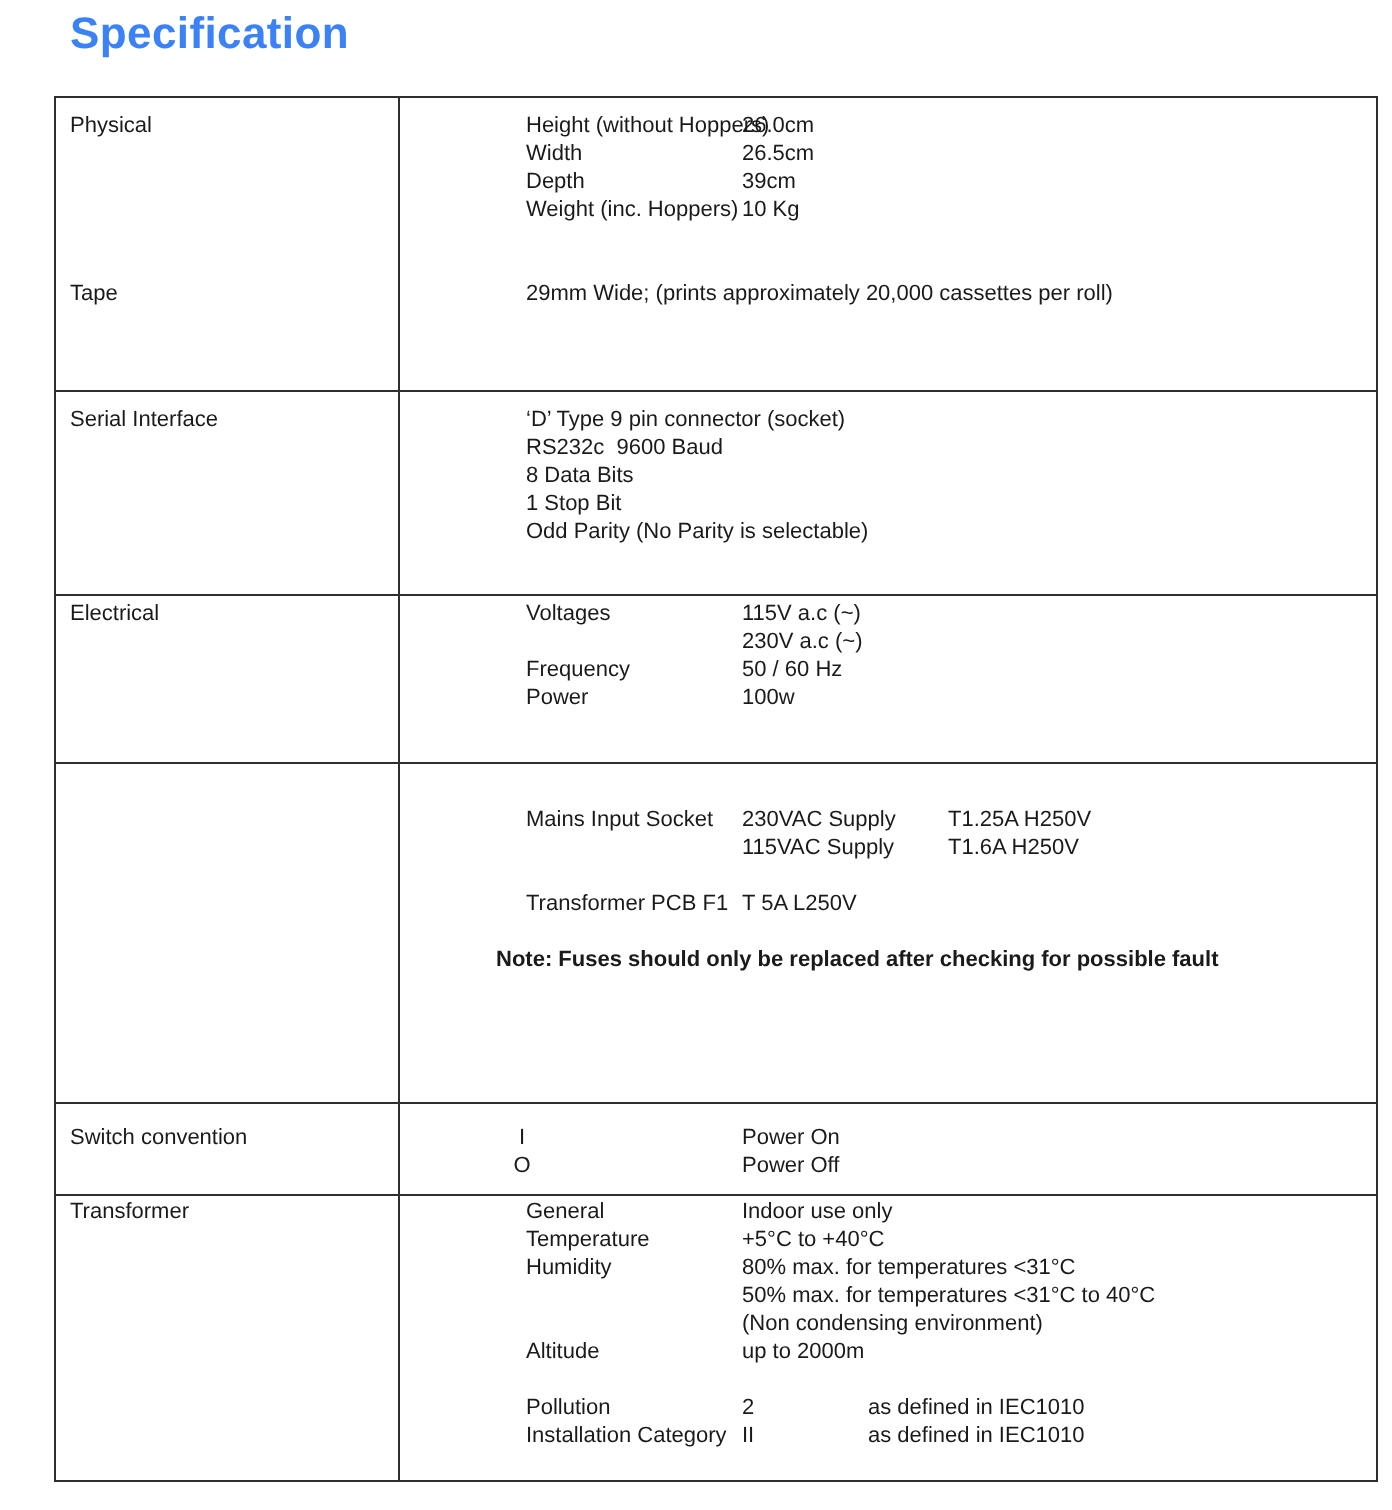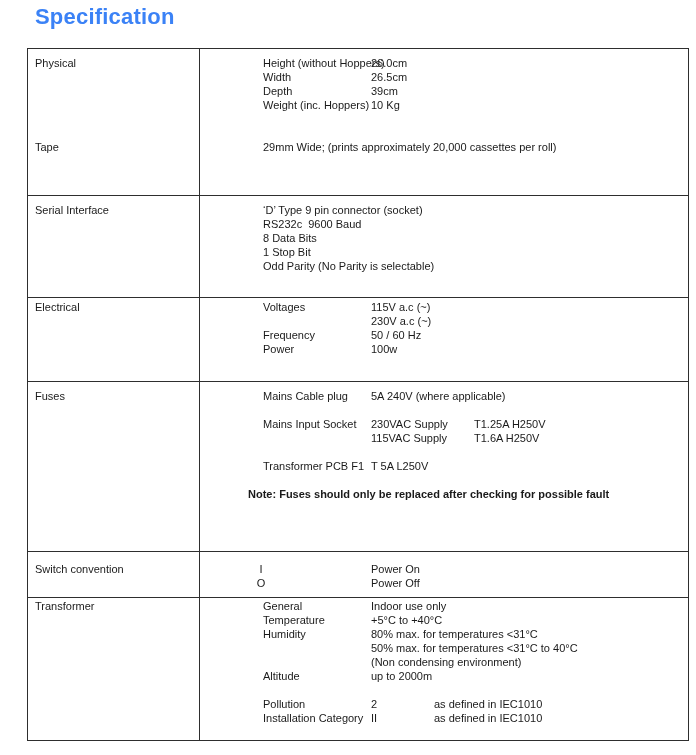--- a/index.html
+++ b/index.html
@@ -138,25 +138,20 @@
       <div class="row">
         <span class="cell col-sub">Frequency</span>
         <span class="cell col-val">50 / 60 Hz</span>
       </div>
       <div class="row">
         <span class="cell col-sub">Power</span>
         <span class="cell col-val">100w</span>
       </div>
     </div>
     <div class="section section-3">
-      <div class="row">
-        <span class="cell col-label">Fuses</span>
-        <span class="cell col-sub">Mains Cable plug</span>
-        <span class="cell col-val">5A 240V (where applicable)</span>
-      </div>
       <div class="row"></div>
       <div class="row">
         <span class="cell col-sub">Mains Input Socket</span>
         <span class="cell col-val">230VAC Supply</span>
         <span class="cell col-extra">T1.25A H250V</span>
       </div>
       <div class="row">
         <span class="cell col-val">115VAC Supply</span>
         <span class="cell col-extra">T1.6A H250V</span>
       </div>

